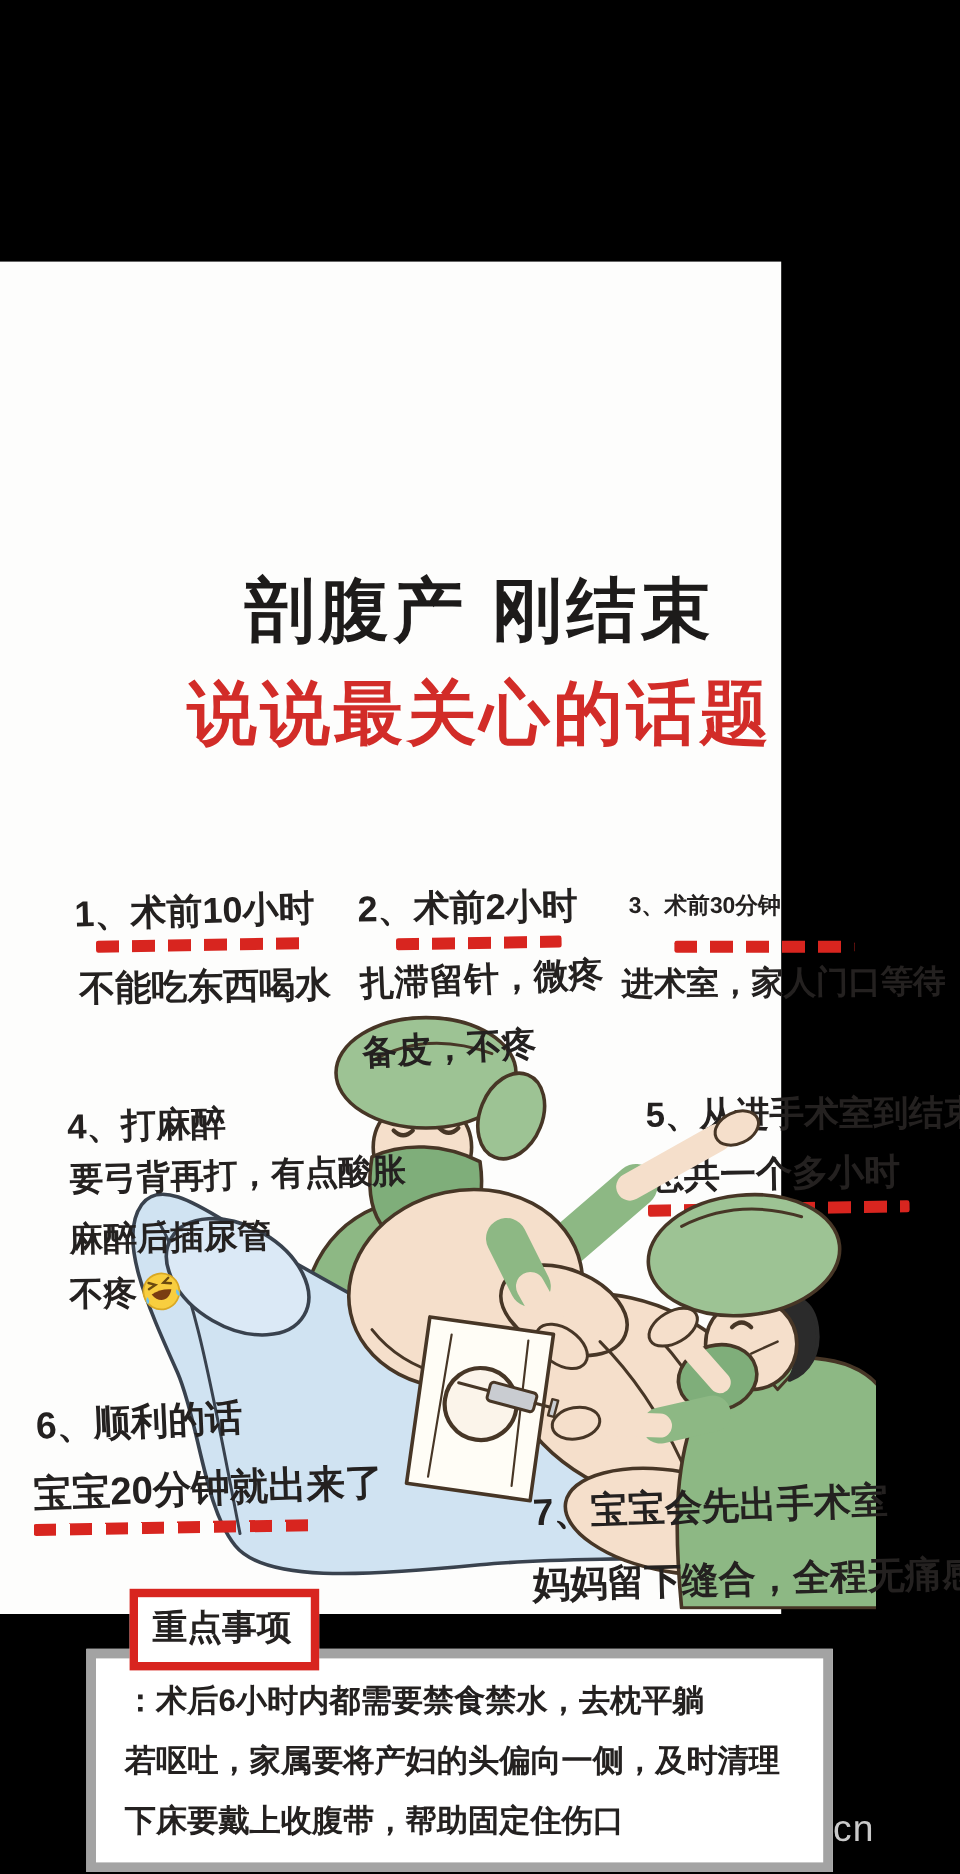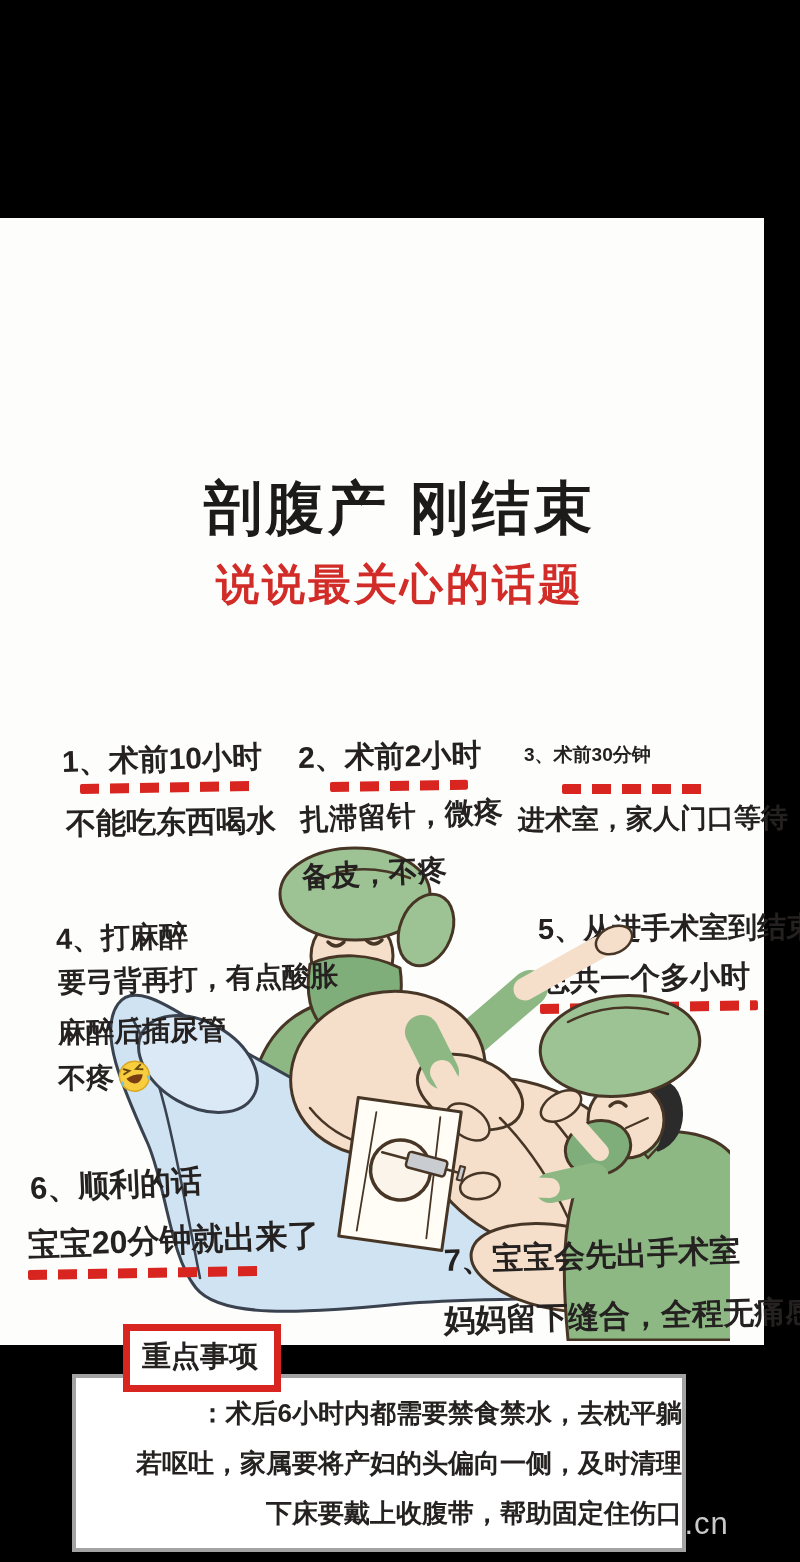--- a/index.html
+++ b/index.html
@@ -1,30 +1,30 @@
 <!DOCTYPE html>
 <html><head>
 <meta charset="utf-8">
 <style>
   html,body{margin:0;padding:0;background:#111;}
   .page{position:relative;width:800px;height:1562px;background:#000;overflow:hidden;
         font-family:"Liberation Sans","DejaVu Sans",sans-serif;}
-  .content{position:absolute;left:0;top:218px;width:764px;height:1127px;background:#fdfdfc;}
+  .content{position:absolute;left:0;top:218px;width:651px;height:1127px;background:#fdfdfc;}
   .abs{position:absolute;white-space:nowrap;}
   .title1{width:800px;text-align:center;top:252px;font-size:58px;font-weight:900;
           color:#1d1b1a;letter-spacing:4px;}
-  .title2{width:800px;text-align:center;top:338px;font-size:43px;font-weight:900;
+  .title2{width:800px;text-align:center;top:338px;font-size:58px;font-weight:900;
           color:#d22c28;letter-spacing:3px;}
   .pt{color:#242120;font-weight:800;transform-origin:left center;}
   .dash{height:10px;border-radius:2px;transform-origin:left center;
         background:repeating-linear-gradient(90deg,#d8251f 0 19px,transparent 19px 30px);}
   .notes-label{left:108px;top:1106px;background:#fff;border:7px solid #d8251f;
-        padding:6px 16px 8px 12px;font-size:29px;font-weight:800;color:#242120;z-index:3;margin-left:15px;}
-  .notes-box{left:72px;top:1156px;width:582px;height:160px;border:4px solid #a3a3a3;
-        background:#fff;z-index:2;padding:10px 0 0 24px;text-align:right;}
+        padding:6px 16px 8px 12px;font-size:29px;font-weight:800;color:#242120;z-index:3;}
+  .notes-box{left:72px;top:1156px;width:582px;height:160px;border:8px solid #a3a3a3;
+        background:#fff;z-index:2;padding:10px 0 0 24px;}
   .notes-line{font-size:26px;font-weight:800;color:#242120;line-height:50px;white-space:nowrap;}
   .watermark{left:548px;top:1506px;font-size:31px;color:#c9c9c9;letter-spacing:1px;}
   .illu{left:70px;top:618px;z-index:1;}
   .emoji{display:inline-block;width:33px;height:33px;vertical-align:-6px;margin-left:4px;
          transform:rotate(-14deg);}
   
   .p1-h{left:62px;top:524px;font-size:30px;transform:rotate(-1.5deg);}
   .p1-d{left:80px;top:566px;width:172px;transform:rotate(-1deg);}
   .p1-l1{left:66px;top:586px;font-size:30px;transform:rotate(-1deg);}
   .p2-h{left:298px;top:520px;font-size:30px;transform:rotate(-1deg);}

